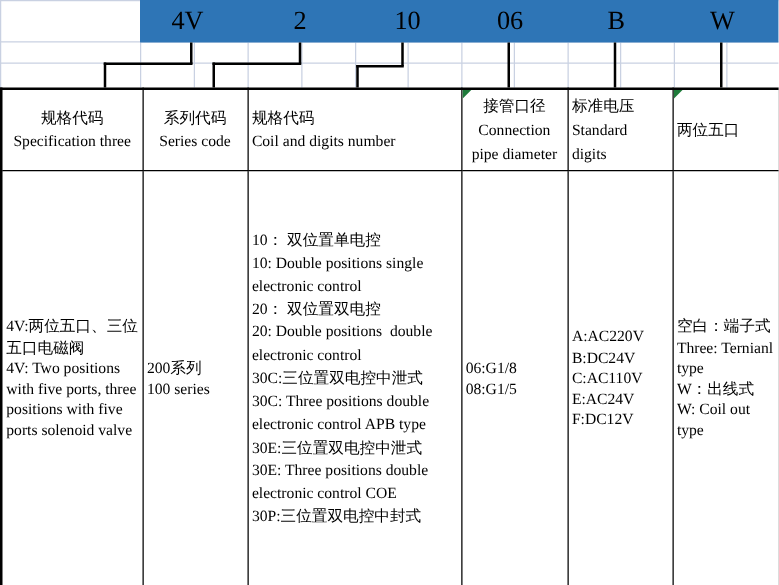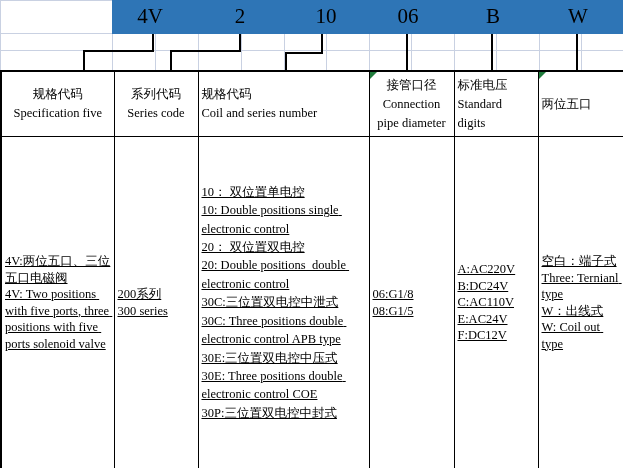--- a/index.html
+++ b/index.html
@@ -25,21 +25,21 @@
     position:absolute;left:0;top:70px;width:623px;
     border-collapse:collapse;table-layout:fixed;
     border:2px solid #000;
   }
   table.map td{
     border:1px solid #000;vertical-align:middle;
     padding:2px 3px;position:relative;overflow:hidden;
     font-size:12.5px;
   }
   tr.hdr td{height:60px;}
-  tr.bdy td{height:327px;text-decoration:underline;}
+  tr.bdy td{height:327px;}
   .hline{line-height:19px;white-space:pre-wrap;}
   .line{line-height:16.5px;white-space:pre-wrap;}
   td.c{text-align:center;}
   td.col3 .line{line-height:18.4px;}
   td.col6h{padding-left:6px;}
   .tri{
     position:absolute;left:0;top:0;width:0;height:0;
     border-top:7px solid #1f7b3b;border-right:7px solid transparent;
   }
 </style>
@@ -99,33 +99,33 @@
         <col style="width:171px">
       <col style="width:85px">
         <col style="width:84px">
         <col style="width:86px">
     </colgroup>
     <tbody>
         <tr class="hdr">
       <td class="c">
         <div>
               <div class="hline">规格代码</div>
-              <div class="hline">Specification five</div>
+              <div class="hline">Specification three</div>
             </div>
       </td>
       <td class="c">
         <div>
               <div class="hline">系列代码</div>
               <div class="hline">Series code</div>
             </div>
       </td>
       <td>
         <div>
               <div class="hline">规格代码</div>
-              <div class="hline">Coil and series number</div>
+              <div class="hline">Coil and digits number</div>
             </div>
       </td>
       <td class="c">
         <span class="tri"></span>
         <div>
               <div class="hline">接管口径</div>
               <div class="hline">Connection</div>
               <div class="hline">pipe diameter</div>
             </div>
       </td>
@@ -146,32 +146,32 @@
     <tr class="bdy">
       <td>
         <div>
               <div class="line">4V:两位五口、三位五口电磁阀</div>
               <div class="line">4V: Two positions with five ports, three positions with five ports solenoid valve</div>
             </div>
       </td>
       <td>
         <div>
               <div class="line">200系列</div>
-              <div class="line">300 series</div>
+              <div class="line">100 series</div>
             </div>
       </td>
       <td class="col3">
         <div>
               <div class="line">10： 双位置单电控</div>
               <div class="line">10: Double positions single electronic control</div>
               <div class="line">20： 双位置双电控</div>
               <div class="line">20: Double positions  double electronic control</div>
               <div class="line">30C:三位置双电控中泄式</div>
               <div class="line">30C: Three positions double electronic control APB type</div>
-              <div class="line">30E:三位置双电控中压式</div>
+              <div class="line">30E:三位置双电控中泄式</div>
               <div class="line">30E: Three positions double electronic control COE</div>
               <div class="line">30P:三位置双电控中封式</div>
             </div>
       </td>
       <td>
         <div>
               <div class="line">06:G1/8</div>
               <div class="line">08:G1/5</div>
             </div>
       </td>

